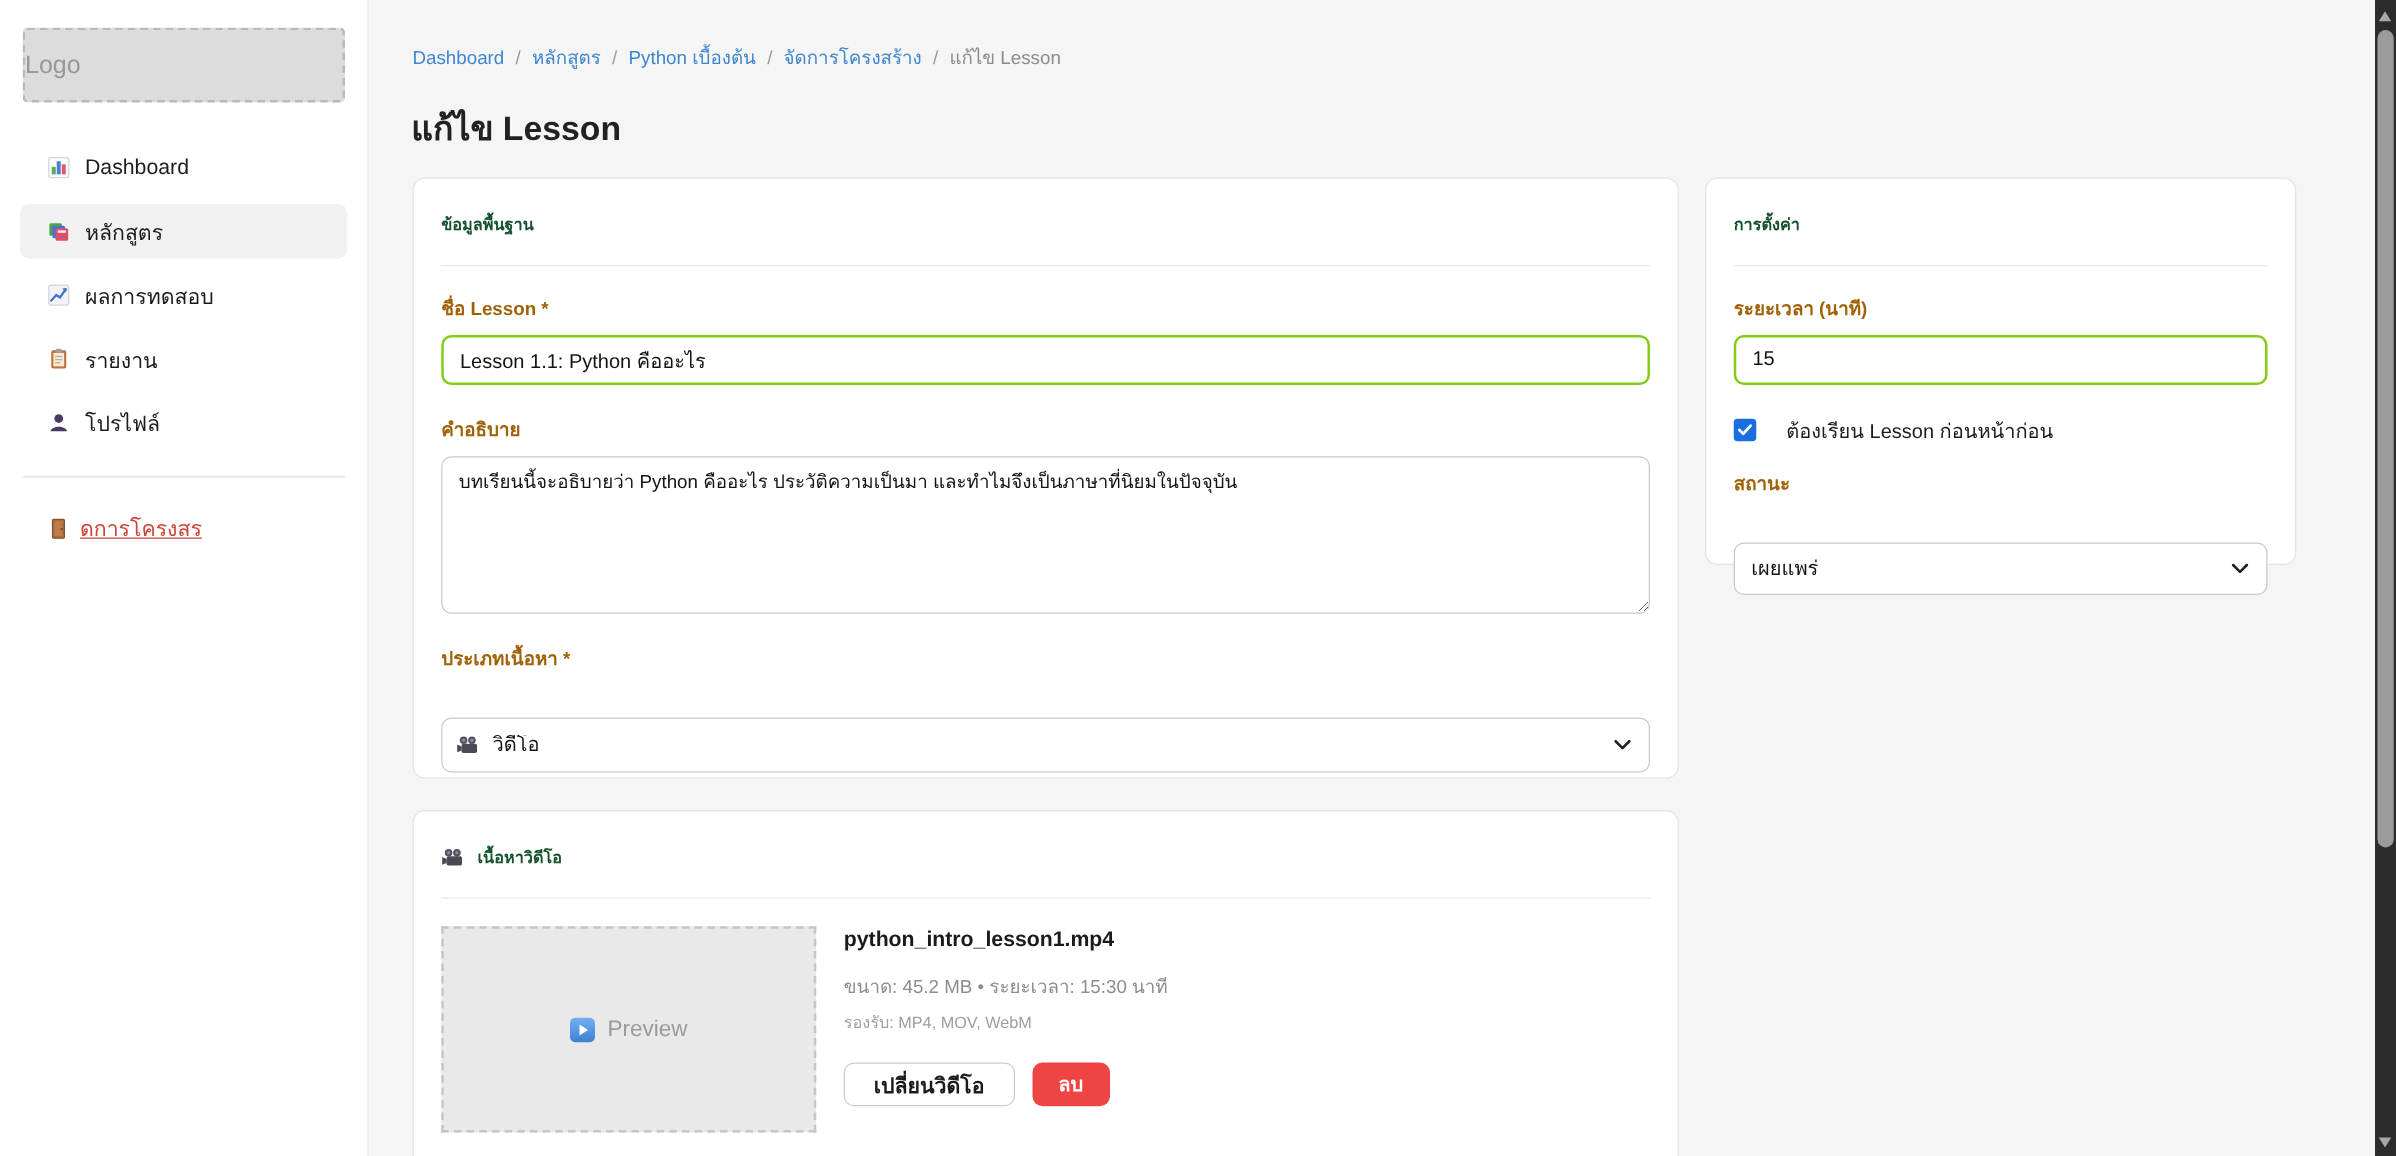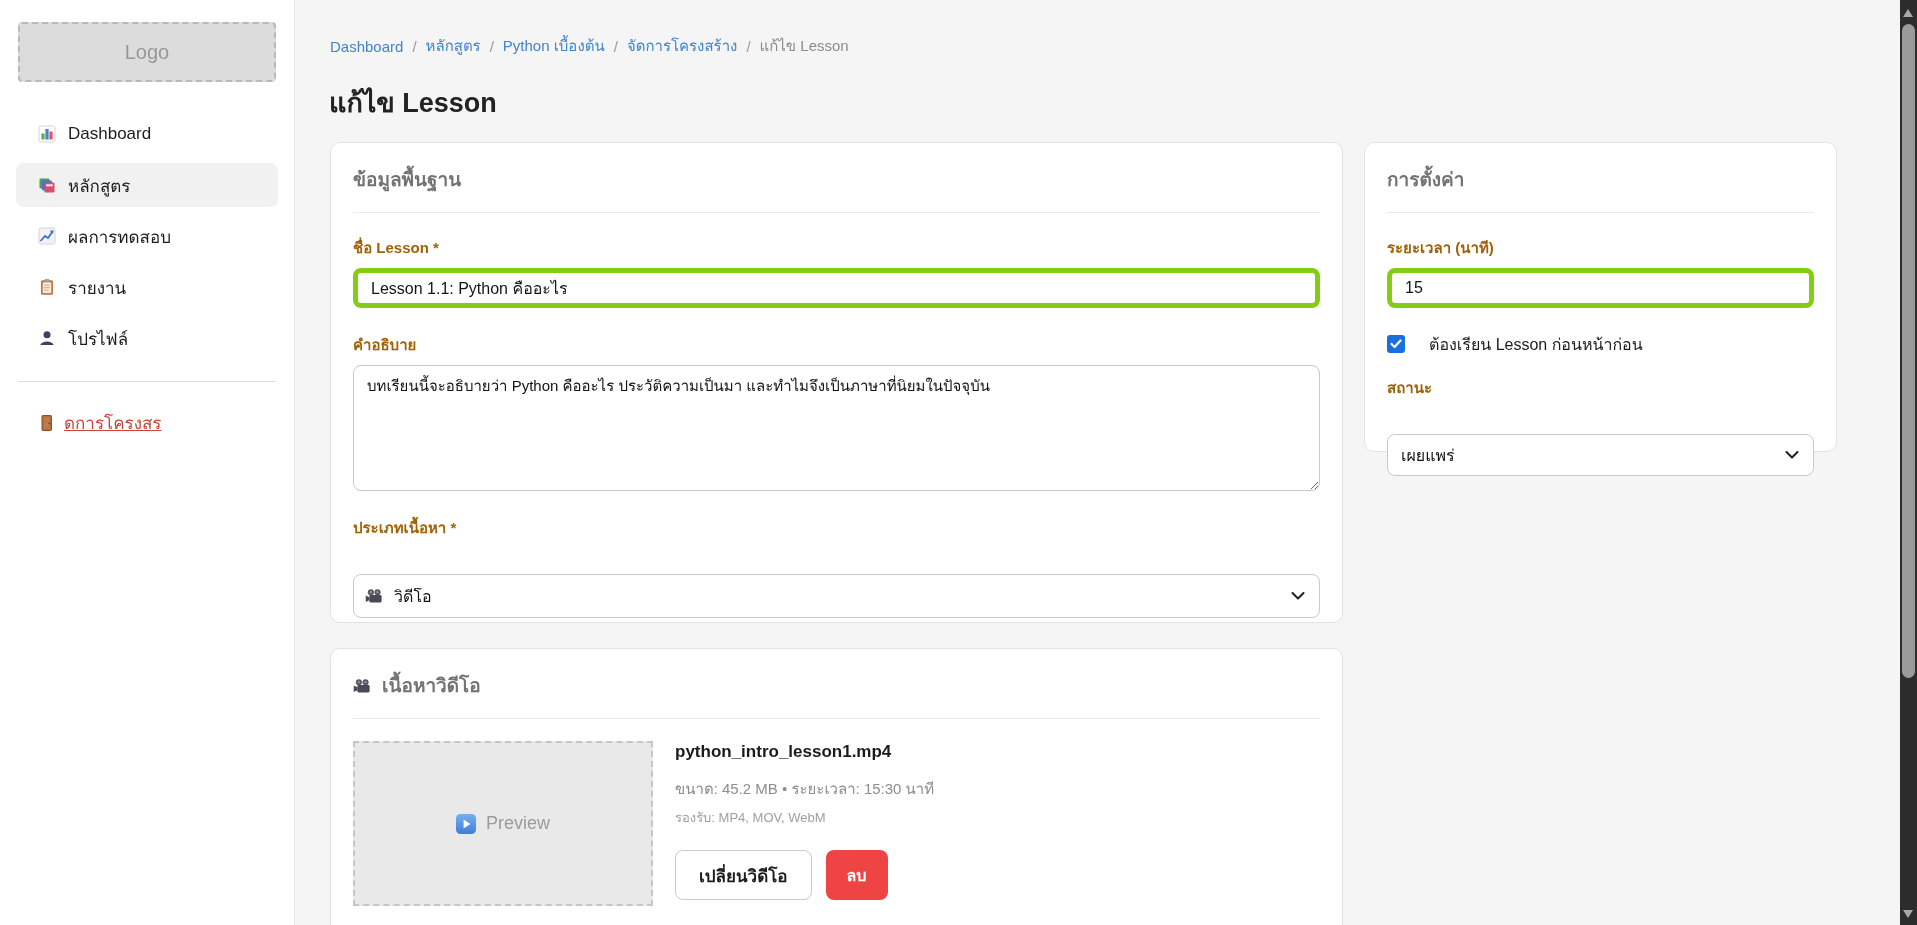--- a/index.html
+++ b/index.html
@@ -2,21 +2,21 @@
 <html><head>
 <meta charset="utf-8">
 <style>
   html,body{margin:0;padding:0;}
   body{font-family:"Liberation Sans","DejaVu Sans",sans-serif;}
   #app{position:relative;width:1917px;height:925px;overflow:hidden;background:#f4f5f4;}
 
   
   .sidebar{position:absolute;left:0;top:0;width:295px;height:925px;background:#ffffff;border-right:1px solid #e6e6e6;box-sizing:border-box;}
   .logo-box{margin:22px 18px 0 18px;height:60px;border:2px dashed #b9b9b9;background:#dcdcdc;border-radius:4px;
-            display:flex;align-items:center;justify-content:center;color:#979797;font-size:20px;box-sizing:border-box;}
+            display:flex;align-items:center;color:#979797;font-size:20px;box-sizing:border-box;}
   .nav{margin-top:30px;}
   .nav-item{height:44px;margin:7px 16px;padding-left:22px;display:flex;align-items:center;gap:12px;
             font-size:17px;color:#1c1c1c;border-radius:8px;cursor:pointer;}
   .nav-item.active{background:#f1f1f1;}
   .nav-item svg{flex:0 0 auto;}
   .sidebar-divider{height:1px;background:#dddddd;margin:21px 18px 0 18px;}
   .logout-row{margin:27px 16px 0 16px;padding-left:22px;display:flex;align-items:center;gap:9px;cursor:pointer;
               font-size:17px;color:#cb4437;text-decoration:underline;}
 
   
@@ -24,26 +24,26 @@
   .breadcrumb a{color:#3f86cf;text-decoration:none;cursor:pointer;}
   .breadcrumb .sep{color:#9a9a9a;}
   .breadcrumb .current{color:#8c8c8c;}
   .page-title{position:absolute;left:329px;top:63px;font-size:27px;font-weight:700;color:#222;}
 
   
   .card{position:absolute;background:#fff;border:1px solid #e3e3e3;border-radius:10px;box-sizing:border-box;padding:24px 22px;}
   #card-basic{left:330px;top:142px;width:1013px;height:481px;}
   #card-settings{left:1364px;top:142px;width:473px;height:310px;}
   #card-video{left:330px;top:648px;width:1013px;height:420px;}
-  .card-title{font-size:19px;font-weight:700;color:#737373;margin:0 0 19px 0;line-height:26px;}
+  .card-title{font-size:13px;font-weight:700;color:#14532d;margin:0 0 19px 0;line-height:26px;}
   .card-title-row{display:flex;align-items:center;gap:10px;margin:0 0 19px 0;}
   .card-title-row .card-title{margin:0;}
   .card-divider{height:1px;background:#e9e9e9;margin-bottom:25px;}
   .field-label{font-size:15px;font-weight:700;color:#a16207;margin-bottom:10px;line-height:20px;}
-  .text-input{display:block;width:100%;height:40px;border:5px solid #84cc16;border-radius:8px;padding:0 13px;
+  .text-input{display:block;width:100%;height:40px;border:2px solid #84cc16;border-radius:8px;padding:0 13px;
               font-size:16px;color:#141414;box-sizing:border-box;background:#fff;outline:none;
               font-family:"Liberation Sans","DejaVu Sans",sans-serif;}
   .form-group{margin-bottom:27px;}
   textarea.text-area{display:block;width:100%;height:126px;border:1px solid #c9c9c9;border-radius:8px;padding:9px 13px;
               font-size:15px;color:#141414;box-sizing:border-box;resize:both;outline:none;line-height:22px;
               font-family:"Liberation Sans","DejaVu Sans",sans-serif;}
   .select-wrap{position:relative;margin-top:36px;}
   select.select{appearance:none;-webkit-appearance:none;display:block;width:100%;height:44px;border:1px solid #c9c9c9;
               border-radius:8px;padding:0 44px 0 13px;font-size:16px;color:#141414;background:#fff;outline:none;cursor:pointer;
               font-family:"Liberation Sans","DejaVu Sans",sans-serif;}
@@ -59,21 +59,21 @@
 
   
   .video-body{display:flex;}
   .preview-box{width:300px;height:165px;background:#e9e9e9;border:2px dashed #c6c6c6;box-sizing:border-box;
                display:flex;align-items:center;justify-content:center;gap:10px;color:#9b9b9b;font-size:18px;flex:0 0 auto;}
   .video-info{margin-left:22px;padding-top:1px;}
   .filename{font-size:17px;font-weight:700;color:#1b1b1b;margin-bottom:15px;}
   .file-meta{font-size:15px;color:#8d8d8d;margin-bottom:6px;}
   .file-supported{font-size:13px;color:#9f9f9f;margin-bottom:22px;}
   .btn-row{display:flex;gap:14px;}
-  .btn{height:50px;border-radius:8px;font-weight:700;cursor:pointer;font-family:"Liberation Sans","DejaVu Sans",sans-serif;}
+  .btn{height:35px;border-radius:8px;font-weight:700;cursor:pointer;font-family:"Liberation Sans","DejaVu Sans",sans-serif;}
   .btn-change{background:#fff;border:1px solid #cccccc;color:#1c1c1c;font-size:17px;padding:0 23px;}
   .btn-delete{background:#ef4444;border:none;color:#fff;font-size:16px;padding:0 21px;}
 
   
   .scrollbar{position:absolute;right:0;top:0;width:17px;height:925px;background:#2c2c2c;}
   .sb-arrow-up{position:absolute;top:9px;left:3px;width:0;height:0;border-left:5.5px solid transparent;border-right:5.5px solid transparent;border-bottom:8px solid #a8a8a8;cursor:pointer;}
   .sb-thumb{position:absolute;top:24px;left:2px;width:13px;height:654px;background:#9b9b9b;border-radius:7px;cursor:pointer;}
   .sb-arrow-down{position:absolute;bottom:7px;left:3px;width:0;height:0;border-left:5.5px solid transparent;border-right:5.5px solid transparent;border-top:8px solid #a8a8a8;cursor:pointer;}
 </style>
 </head>

